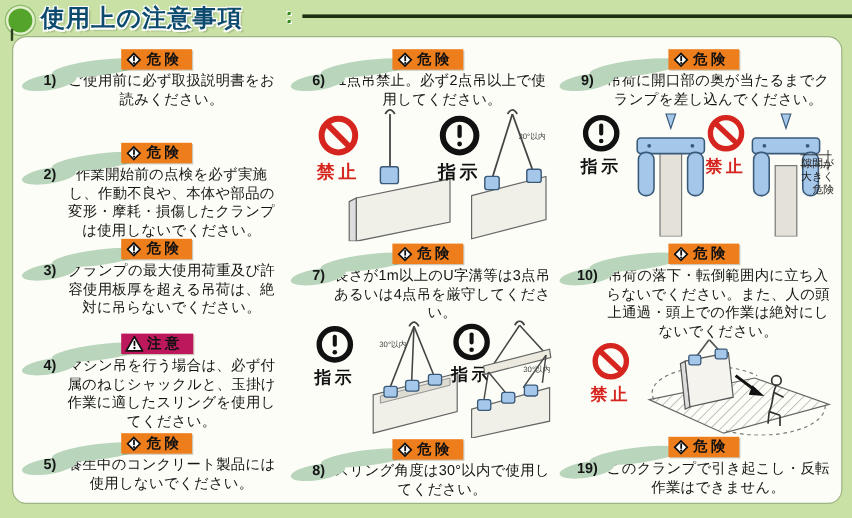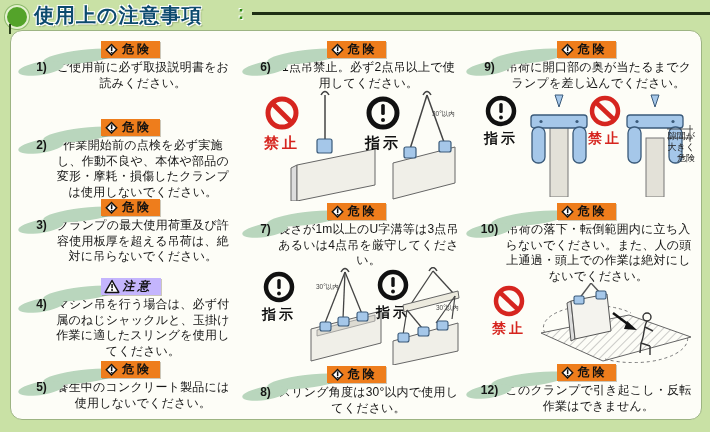--- a/index.html
+++ b/index.html
@@ -22,21 +22,21 @@
   .panel{position:absolute;left:10px;top:30px;width:690px;height:388px;background:#fdfdf7;
     border:1px solid #9db483;border-radius:12px;text-align:center;}
 
   .sec{position:absolute;}
   .badge-wrap{position:relative;height:18px;margin-bottom:1px;}
   .badge-swoosh{position:absolute;left:14px;top:9px;width:78px;height:13px;background:#b9d6bd;
     border-radius:50%;transform:rotate(-7deg);}
   .badge{position:relative;display:inline-flex;align-items:center;gap:3px;height:17px;
     background:#ee7d1c;padding:0 8px 0 3px;font-size:12px;font-weight:bold;color:#111;
     letter-spacing:3px;box-shadow:1px 1px 0 rgba(60,40,0,.25);}
-  .badge.caution{background:#c4b5fd;font-style:italic;}
+  .badge.caution{background:#be185d;}
   .bicon{flex:0 0 auto;}
 
   .item{display:flex;align-items:flex-start;}
   .num{position:relative;flex:0 0 25px;font-size:12px;font-weight:bold;line-height:15.5px;}
   .num-swoosh{position:absolute;left:-11px;top:2px;width:46px;height:13px;background:#b9d6bd;
     border-radius:50%;transform:rotate(-9deg);}
   .numtxt{position:relative;}
   .txt{flex:1;font-size:12px;line-height:15.5px;letter-spacing:0.2px;}
 
   .w1 .item{width:203px;}
@@ -367,19 +367,19 @@
       <div class="badge-wrap"><span class="badge-swoosh"></span>
         <span class="badge">
           <svg class="bicon" width="15" height="15">
               <rect x="4" y="4" width="7.4" height="7.4" fill="#fff" stroke="#111" stroke-width="1.4" transform="rotate(45 7.5 7.5)"></rect>
               <rect x="6.9" y="4.4" width="1.5" height="4.6" fill="#111"></rect>
               <circle cx="7.65" cy="10.6" r="0.95" fill="#111"></circle>
             </svg>
           <span>危険</span>
           </span></div>
       <div class="item">
-          <span class="num"><span class="num-swoosh"></span><span class="numtxt">12)</span></span>
+          <span class="num"><span class="num-swoosh"></span><span class="numtxt">19)</span></span>
         <span class="txt">このクランプで引き起こし・反転作業はできません。</span>
         </div>
     </div>
 
   </div>
 </div>
 
 </body></html>

